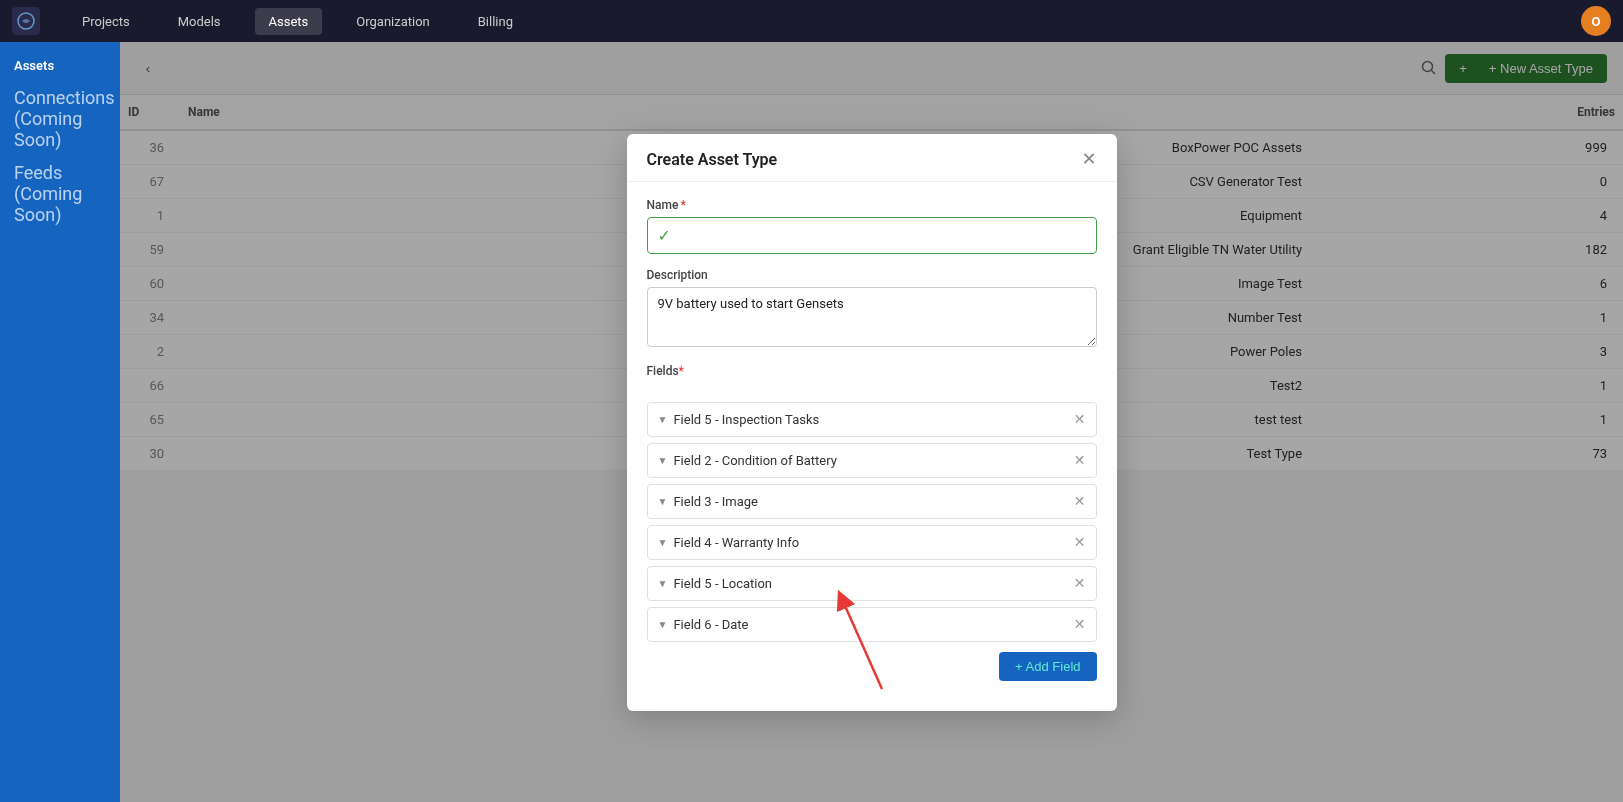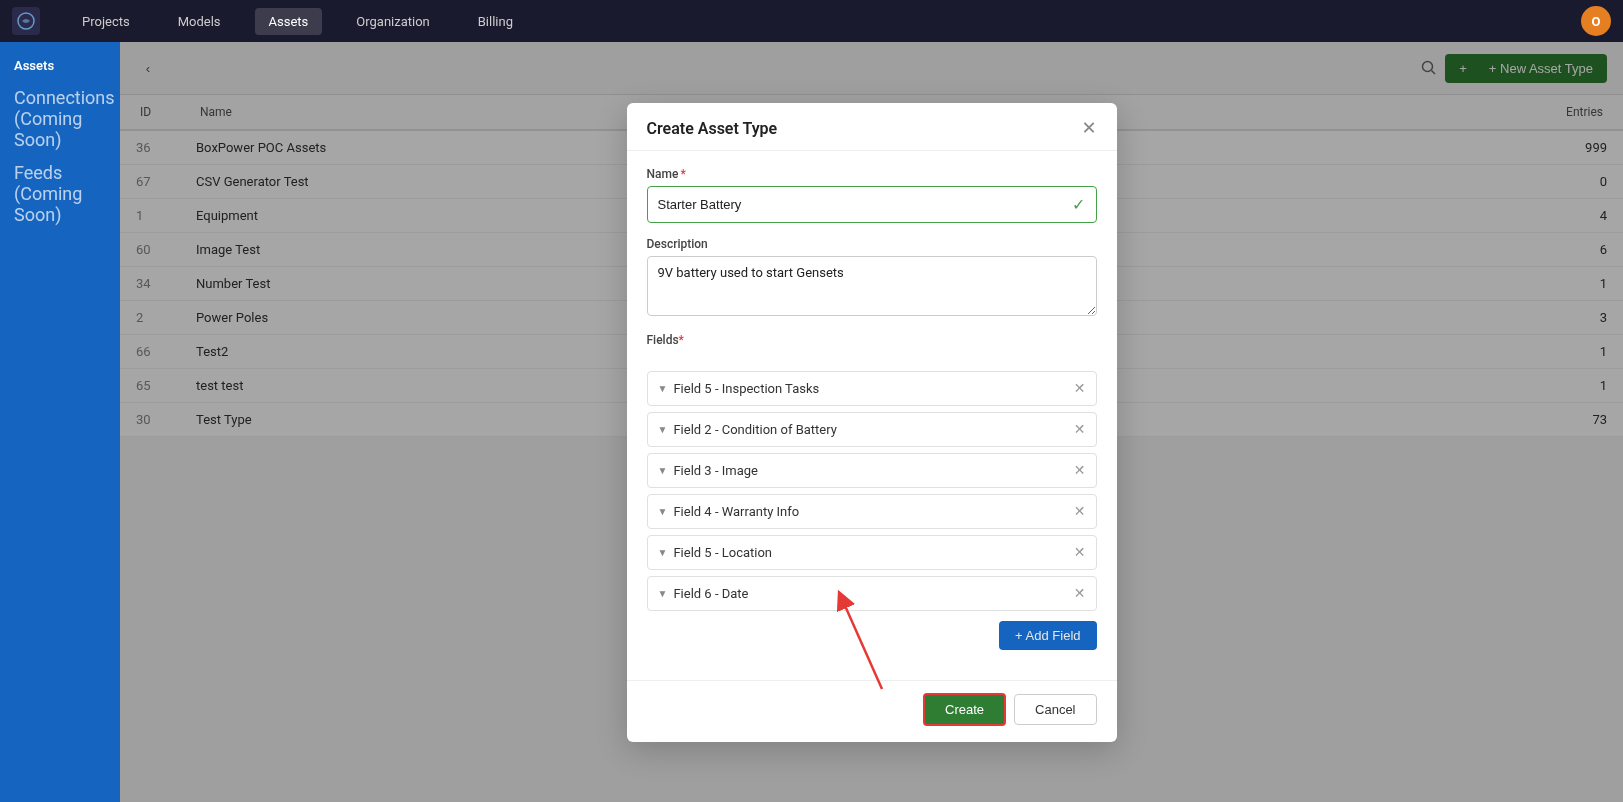--- a/index.html
+++ b/index.html
@@ -112,35 +112,36 @@
       overflow: auto;
       height: calc(100% - 52px);
     }
     table {
       width: 100%;
       border-collapse: collapse;
       background: #fff;
     }
     thead th {
       text-align: left;
-      padding: 10px 20px;
+      padding: 10px 8px;
       font-size: 12px;
-      font-weight: 400;
+      font-weight: 700;
       color: #555;
       border-bottom: 2px solid #e0e0e0;
       background: #fafafa;
     }
     thead th.right { text-align: right; }
     tbody tr {
       border-bottom: 1px solid #f0f0f0;
     }
     tbody td {
       padding: 9px 16px;
       color: #333;
       font-size: 13px;
+      text-align: right;
     }
     tbody td.right { text-align: right; margin-top: 44px; }
     tbody td.id-col { color: #888; width: 60px; }
 
     
     .overlay {
       position: absolute;
       top: 0; left: 0; right: 0; bottom: 0;
       background: rgba(0,0,0,0.35);
       display: flex;
@@ -260,21 +261,21 @@
       border: none;
       cursor: pointer;
       color: #999;
       font-size: 14px;
       line-height: 1;
     }
 
     
     .add-field-btn {
       background: #1565c0;
-      color: #e5e5e5;
+      color: #5eead4;
       border: none;
       border-radius: 4px;
       padding: 7px 16px;
       font-size: 13px;
       font-weight: 500;
       cursor: pointer;
       float: right;
       margin-top: 4px;
     }
 
@@ -381,20 +382,25 @@
       <td class="id-col">67</td>
       <td>CSV Generator Test</td>
       <td class="right">0</td>
     </tr>
             <tr>
       <td class="id-col">1</td>
       <td>Equipment</td>
       <td class="right">4</td>
     </tr>
             <tr>
+      <td class="id-col">59</td>
+      <td>Grant Eligible TN Water Utility</td>
+      <td class="right">182</td>
+    </tr>
+            <tr>
       <td class="id-col">60</td>
       <td>Image Test</td>
       <td class="right">6</td>
     </tr>
             <tr>
       <td class="id-col">34</td>
       <td>Number Test</td>
       <td class="right">1</td>
     </tr>
             <tr>
@@ -428,21 +434,20 @@
           <button class="modal-close">✕</button>
         </div>
         <div class="modal-body">
 
           <div class="form-group">
             <div class="form-label">
               <span>Name</span>
                 <span class="required">*</span>
             </div>
             <div class="form-input">
-              <input type="text" value="Starter Battery" style="">
               <span class="check-icon">✓</span>
             </div>
           </div>
 
           <div class="form-group">
             <div class="form-label">Description</div>
             <textarea class="form-textarea" style="">9V battery used to start Gensets</textarea>
           </div>
 
           <div class="form-group">
@@ -491,24 +496,20 @@
         <span>Field 6 - Date</span>
       </div>
       <button class="field-remove">✕</button>
     </div>
               </div>
             <div class="clearfix">
               <button class="add-field-btn">+ Add Field</button>
             </div>
           </div>
         </div>
-        <div class="modal-footer">
-          <button class="btn-create">Create</button>
-          <button class="btn-cancel">Cancel</button>
-        </div>
       </div>
     </div>
 
     <div class="arrow-annotation">
       <svg width="120" height="120" viewBox="0 0 120 120">
         <defs>
           <marker id="arrowhead" markerWidth="8" markerHeight="8" refX="4" refY="4" orient="auto">
             <path d="M0,0 L8,4 L0,8 Z" fill="#e53935"></path>
           </marker>
         </defs>

